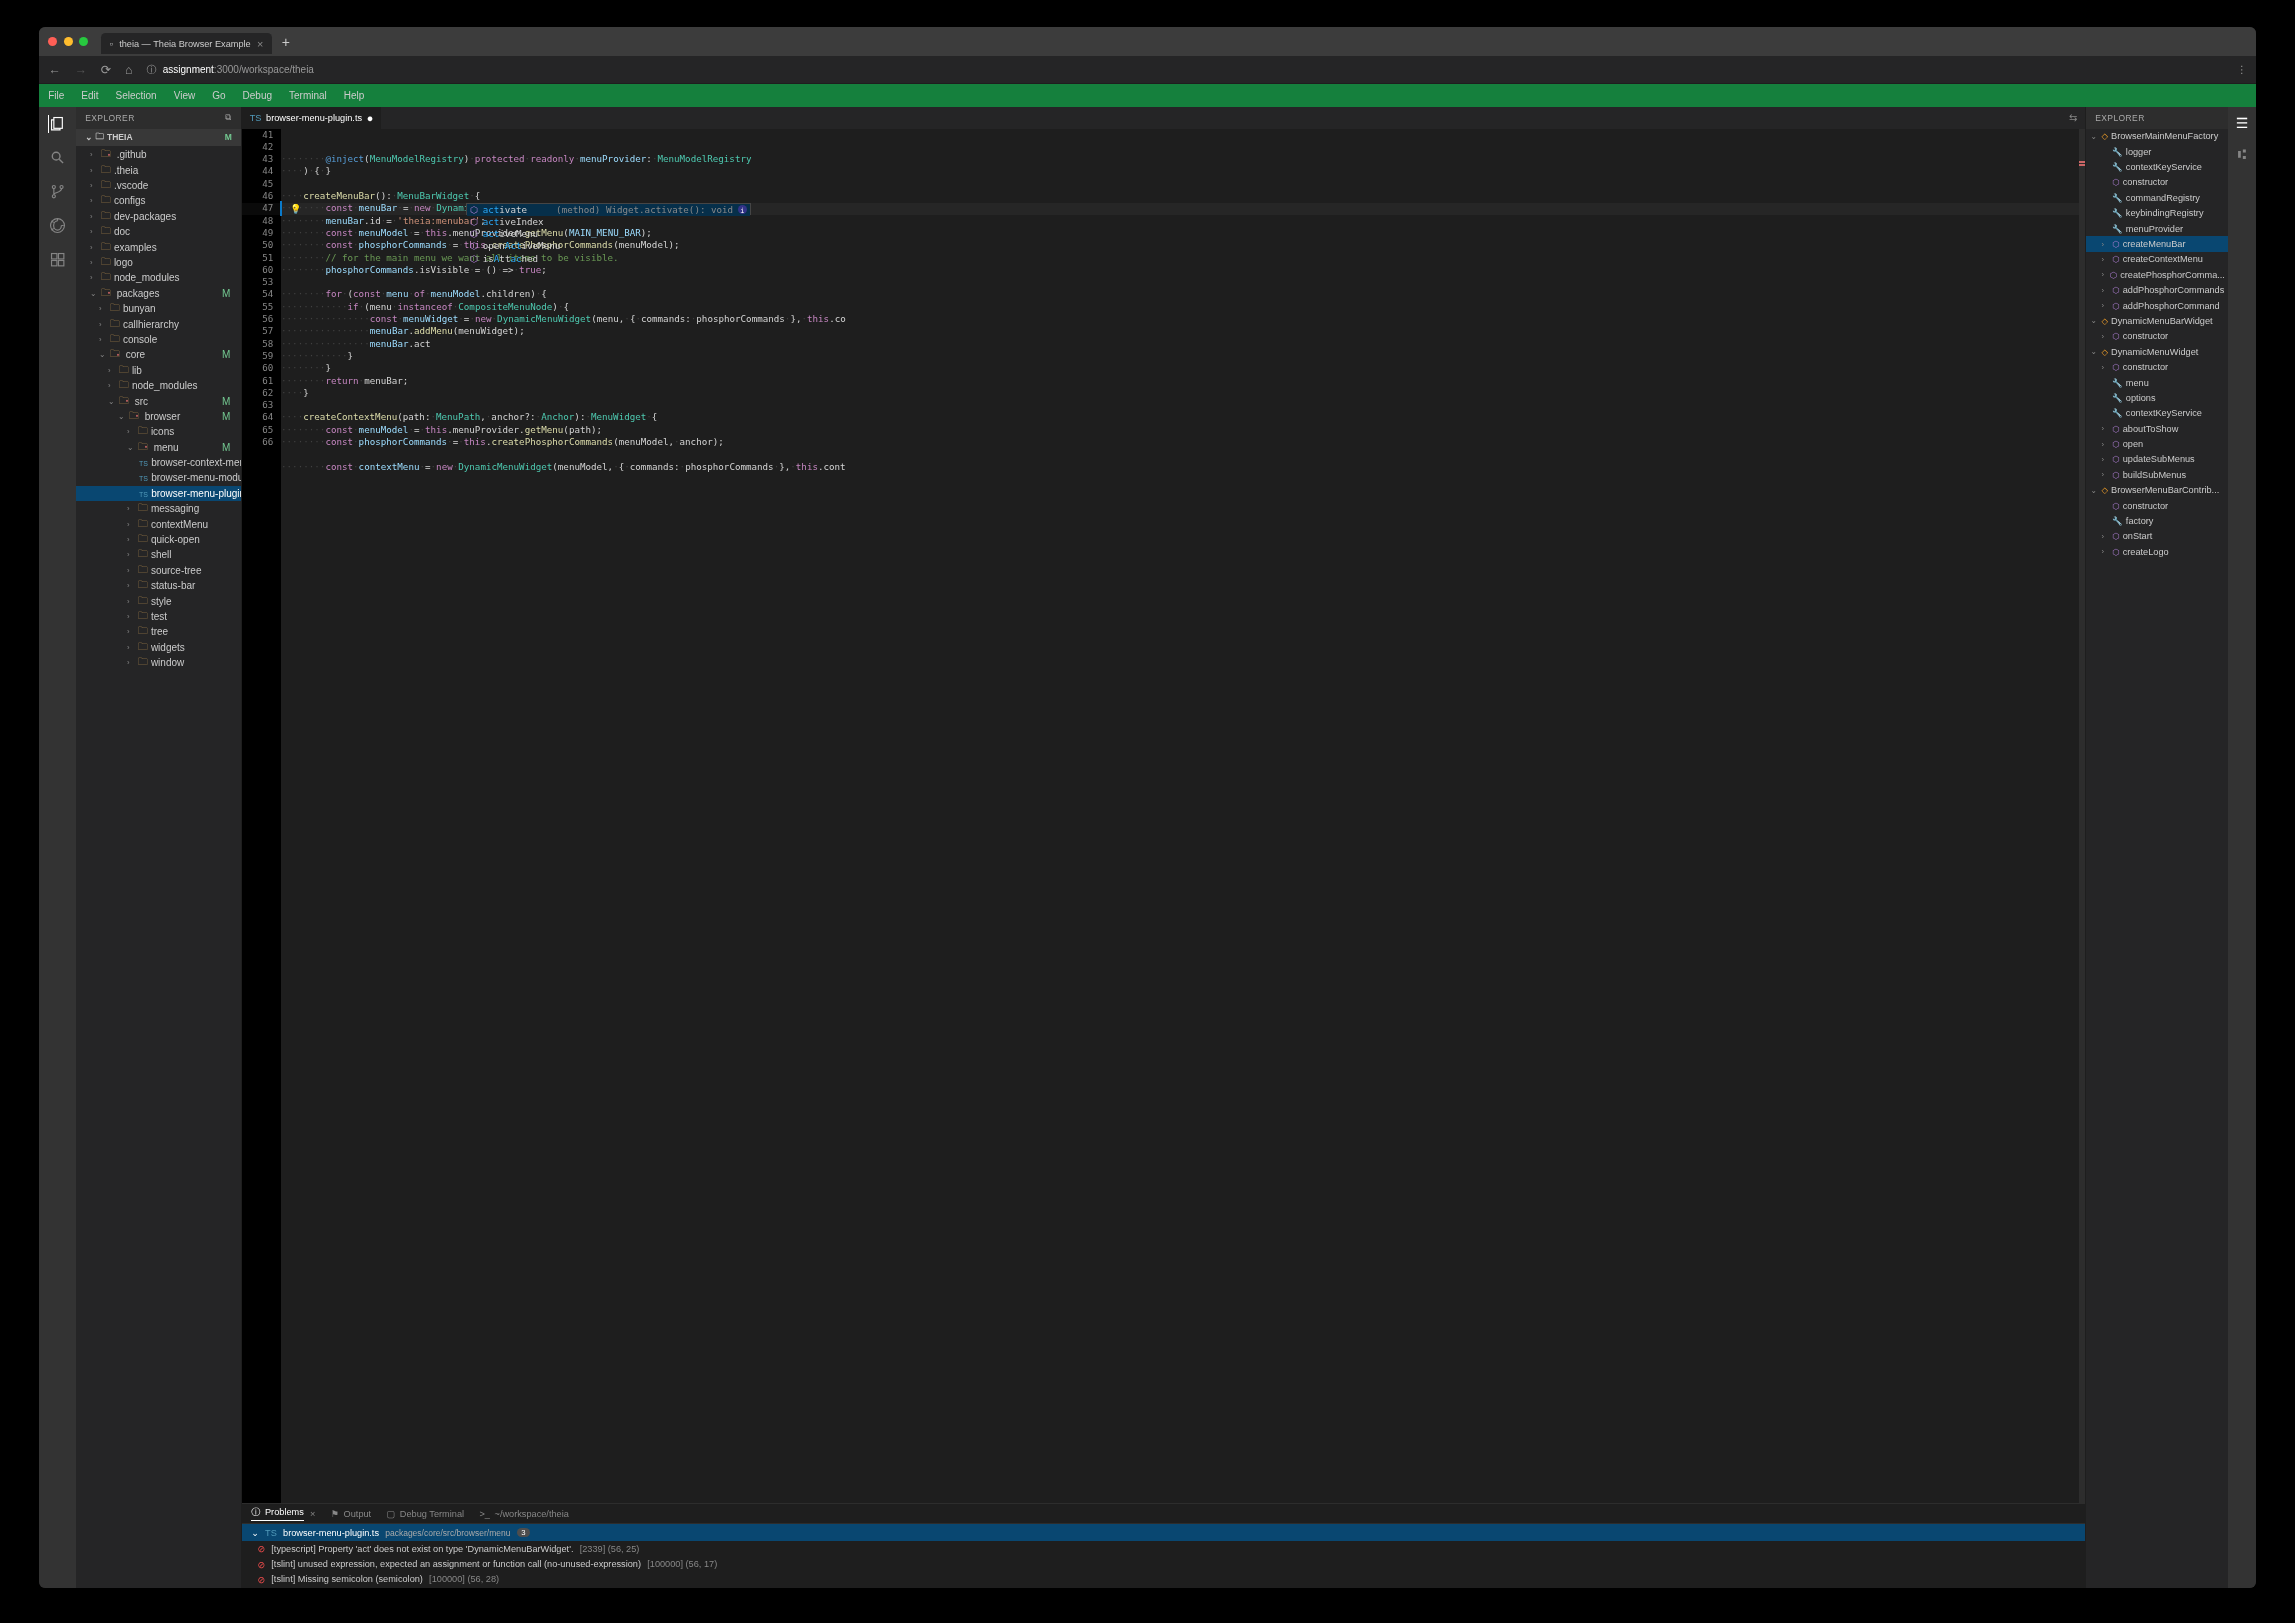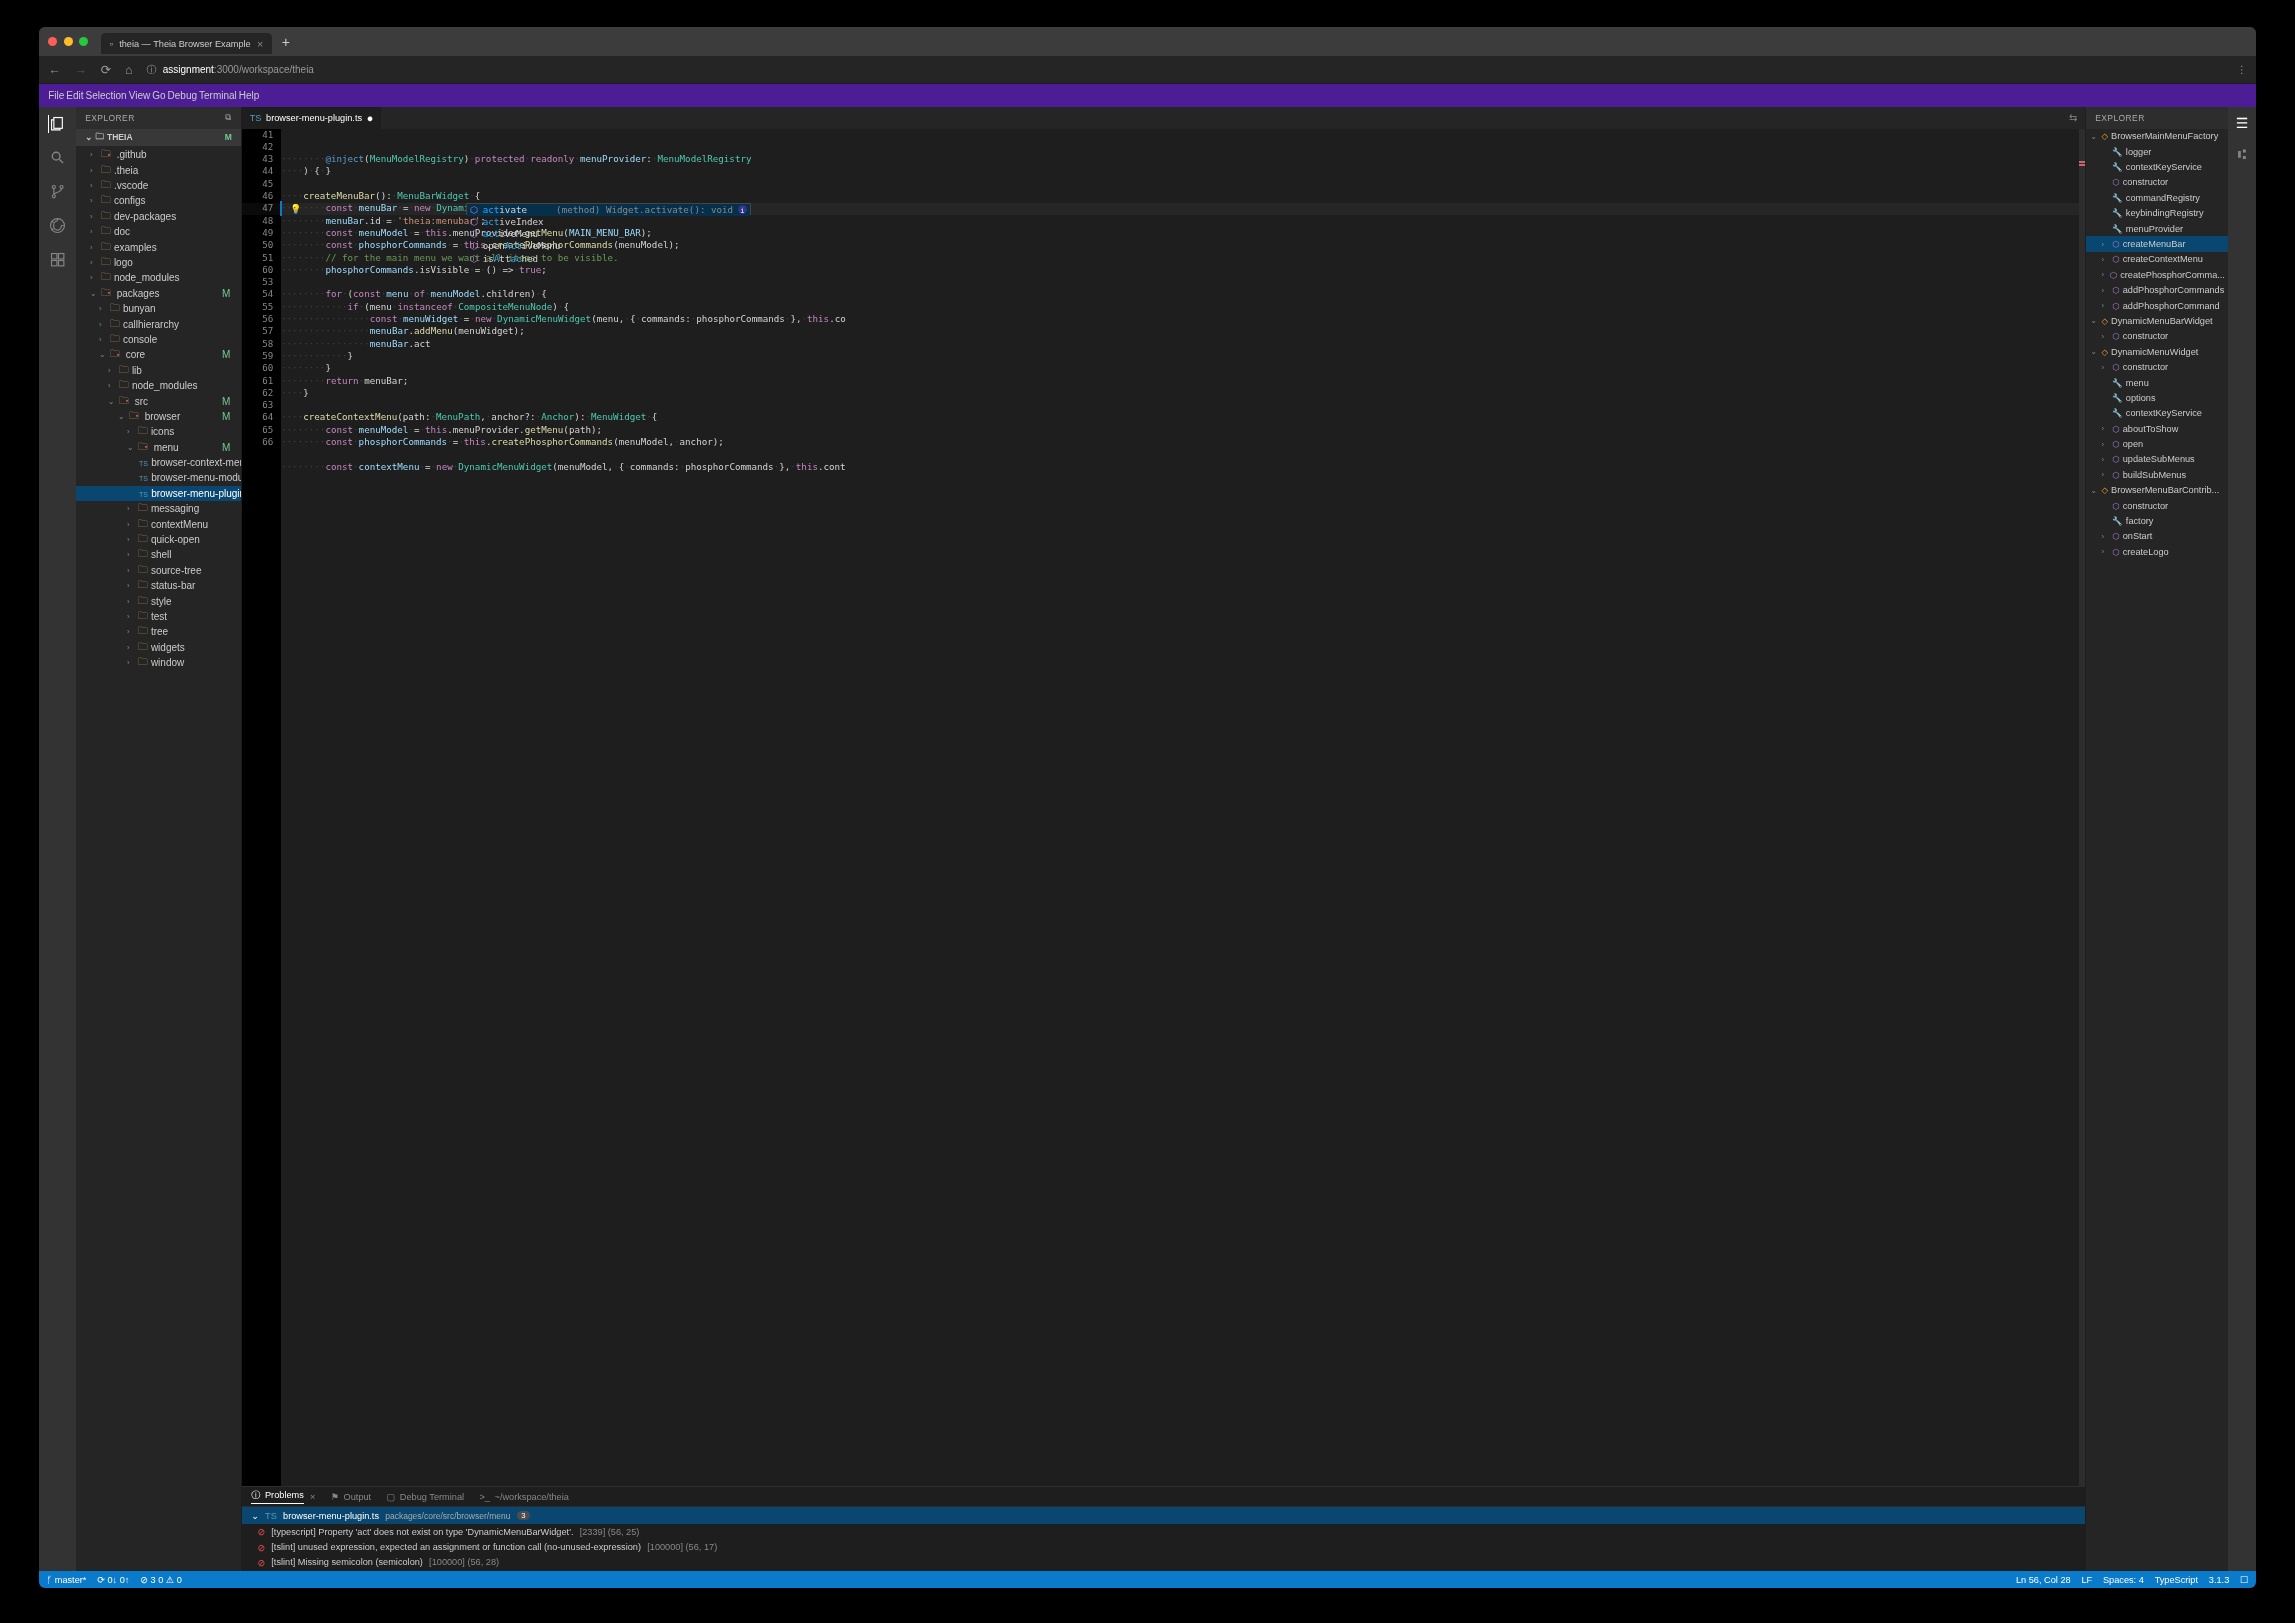--- a/index.html
+++ b/index.html
@@ -10,21 +10,21 @@
 .dot { width: 9.2px; height: 9.2px; border-radius: 50%; }
 .dot.red { background: #ff5f56; } .dot.yellow { background: #ffbd2e; } .dot.green { background: #27c93f; }
 .browser-tab { background: #252526; color: #ccc; padding: 4.6px 9.2px; border-radius: 4.6px 4.6px 0 0; display: flex; align-items: center; gap: 6.2px; font-size: 9.2px; margin-top: 4.6px; }
 .browser-tab .close { color: #888; font-size: 10.8px; }
 .newtab { color: #ccc; font-size: 14px; margin-left: 3.1px; }
 .urlbar { height: 28px; background: #252526; display: flex; align-items: center; padding: 0 9.2px; gap: 14px; color: #999; border-bottom: 0.8px solid #1e1e1e; }
 .urlbar .nav-btn { font-size: 12.3px; }
 .urlbar .addr { display: flex; align-items: center; gap: 6.2px; flex: 1; }
 .urlbar .addr .host { color: #fff; }
 .urlbar .addr .path { color: #999; }
-.menubar { height: 23px; background: #4c1d95; display: flex; align-items: center; padding: 0 9.2px; gap: 2px; color: #ccc; font-size: 10px; }
+.menubar { height: 23px; background: #15803d; display: flex; align-items: center; padding: 0 9.2px; gap: 17px; color: #ccc; font-size: 10px; }
 .menubar span { cursor: default; }
 .main { flex: 1; display: flex; overflow: hidden; }
 .activitybar { width: 37px; background: #333333; display: flex; flex-direction: column; align-items: center; padding-top: 7.7px; gap: 15.4px; }
 .activitybar .icon { width: 18.5px; height: 18.5px; display: flex; align-items: center; justify-content: center; color: #858585; font-size: 15.4px; }
 .activitybar .icon.active { color: #fff; border-left: 1.5px solid #fff; margin-left: -1.5px; padding-left: 1.5px; }
 .sidebar { width: 166px; background: #252526; display: flex; flex-direction: column; border-right: 0.8px solid #1e1e1e; }
 .side-header { height: 21.6px; background: #2d2d2d; display: flex; align-items: center; justify-content: space-between; padding: 0 9.2px; color: #aaa; font-size: 8.5px; letter-spacing: 0.4px; }
 .side-section { height: 17px; background: #383838; display: flex; align-items: center; justify-content: space-between; padding: 0 9.2px; font-size: 8.5px; font-weight: bold; }
 .tree { flex: 1; overflow-y: auto; padding: 1.5px 0; }
 .tree-item { height: 15.4px; display: flex; align-items: center; gap: 3.1px; padding: 0 4.6px; font-size: 10px; color: #ccc; white-space: nowrap; }
@@ -602,28 +602,15 @@
         </div>
     </div>
 
     <div class="right-rail">
       <div class="icon active">☰</div>
       <div class="icon">⑆</div>
     </div>
 
   </div>
 
-  <div class="statusbar">
-    <span>ᚶ <span>master*</span></span>
-    <span>⟳ <span>0↓ 0↑</span></span>
-    <span>⊘ <span>3  0</span> ⚠ 0</span>
-    <div class="right">
-      <span>Ln 56, Col 28</span>
-      <span>LF</span>
-      <span>Spaces: 4</span>
-      <span>TypeScript</span>
-      <span>3.1.3</span>
-      <span>☐</span>
-    </div>
-  </div>
 
 </div>
 
 
 </body></html>

